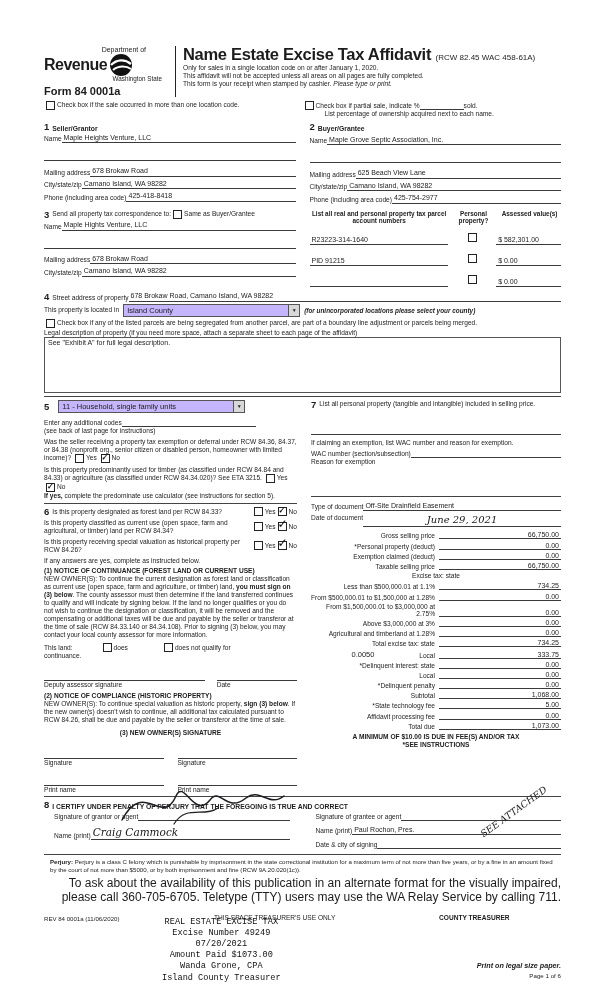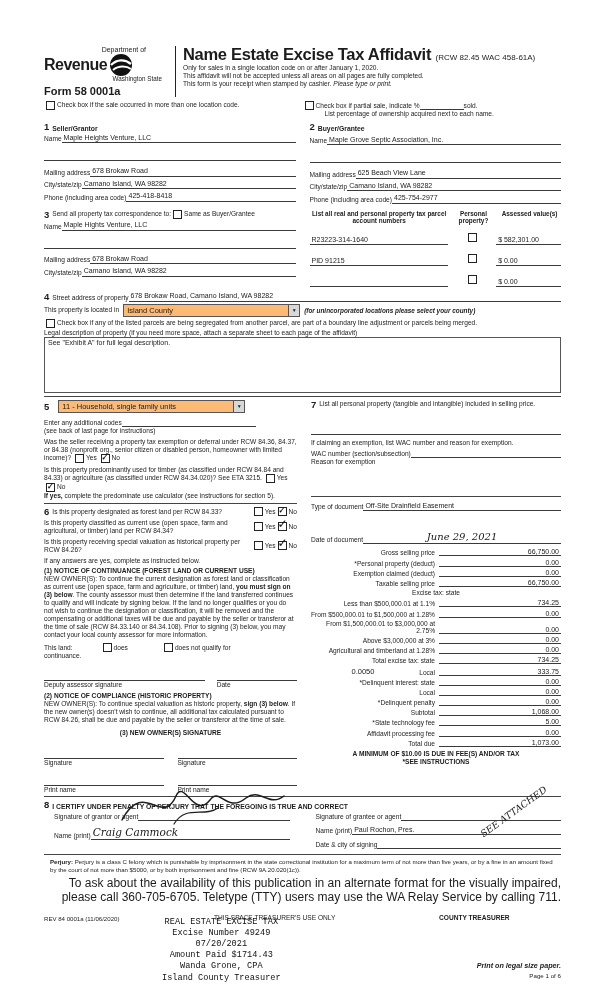--- a/index.html
+++ b/index.html
@@ -31,21 +31,21 @@
   .dept-prefix{font-size:7px;text-align:right;margin-right:26px;}
   .rev-line{display:flex;align-items:center;}
   .rev-name{font-size:16px;font-weight:bold;letter-spacing:-0.5px;}
   .logo-glyph{width:24px;height:24px;margin-left:2px;}
   .dept-state{font-size:6.3px;text-align:right;margin:-2px 10px 3px 0;}
   .form-no{font-size:11px;font-weight:bold;}
   .vline{width:1px;background:#222;align-self:stretch;margin:0 7px 0 3px;}
   .title-main{font-size:16.5px;font-weight:bold;letter-spacing:-0.3px;line-height:1;}
   .title-suffix{font-size:8px;font-weight:normal;}
   
-  .dd{border:1px solid #555;display:flex;align-items:center;background:#fdba74;height:11px;}
+  .dd{border:1px solid #555;display:flex;align-items:center;background:#c4b5fd;height:11px;}
   .dd-val{flex:1;font-size:7.5px;padding:0 3px;white-space:nowrap;}
   .dd-btn{width:10px;height:100%;border-left:1px solid #555;background:#d8d8d8;display:flex;
           align-items:center;justify-content:center;font-size:5px;color:#222;}
   
   .pt-head{display:flex;font-weight:bold;font-size:6.4px;text-align:center;line-height:1.15;}
   .pt-row{display:flex;align-items:flex-end;margin-top:3px;}
   
   .mrow{display:flex;align-items:flex-end;margin:2.2px 0;}
   .mlabel{flex:1;text-align:right;font-size:6.6px;}
   .mval{width:118px;border-bottom:1px solid #3a3a3a;text-align:right;font-size:7px;margin-left:4px;padding:0 2px;}
@@ -73,21 +73,21 @@
       <div class="dept-prefix">Department of</div>
       <div class="rev-line">
         <span class="rev-name">Revenue</span>
         <svg class="logo-glyph" viewBox="0 0 24 24">
           <circle cx="12" cy="12" r="11" fill="#111"></circle>
           <path d="M2 12 C 8 6, 16 6, 22 11" stroke="#fff" stroke-width="2.4" fill="none"></path>
           <path d="M4 17 C 10 12, 18 13, 22 16" stroke="#fff" stroke-width="2" fill="none"></path>
         </svg>
       </div>
       <div class="dept-state">Washington State</div>
-      <div class="form-no">Form 58 0001a</div>
+      <div class="form-no">Form 84 0001a</div>
     </div>
     <div class="vline"></div>
     <div class="col">
       <div>
         <span class="title-main">Name Estate Excise Tax Affidavit</span>
         <span class="title-suffix">(RCW 82.45 WAC 458-61A)</span>
       </div>
       <div class="sm">Only for sales in a single location code on or after January 1, 2020.</div>
       <div class="sm">This affidavit will not be accepted unless all areas on all pages are fully completed.</div>
       <div class="sm"><span>This form is your receipt when stamped by cashier. </span><span class="i">Please type or print.</span></div>
@@ -339,21 +339,21 @@
         <span>WAC number (section/subsection)</span>
         <span class="uline"></span>
       </div>
       <div class="sm">Reason for exemption</div>
       <div style="height:26px;"></div>
       <div class="hr"></div>
       <div class="row sm" style="align-items:flex-end;margin-top:2px;">
         <span>Type of document</span>
         <span class="uline val">Off-Site Drainfield Easement</span>
       </div>
-      <div class="row sm" style="align-items:flex-end;margin-top:20px;">
+      <div class="row sm" style="margin-top:3px;">
         <span>Date of document</span>
         <span class="uline hw" style="font-size:10px;text-align:center;">June 29, 2021</span>
       </div>
 
       <div style="margin-top:2px;">
         <div class="mrow">
             <span class="mlabel">Gross selling price</span>
             <span class="mval">66,750.00</span>
           </div>
         <div class="mrow">
@@ -480,21 +480,21 @@
   <div style="font-size:12px;line-height:1.2;text-align:right;margin-top:3px;">To ask about the availability of this publication in an alternate format for the visually impaired, please call 360-705-6705. Teletype (TTY) users may use the WA Relay Service by calling 711.</div>
 
   <div class="footer">
     <div class="xs" style="position:absolute;left:0;top:6px;">REV 84 0001a (11/06/2020)</div>
     <div class="sm" style="position:absolute;left:170px;top:5px;">THIS SPACE TREASURER'S USE ONLY</div>
     <div class="sm" style="position:absolute;left:395px;top:5px;font-weight:bold;">COUNTY TREASURER</div>
     <div class="stamp">
       <div>REAL ESTATE EXCISE TAX</div>
       <div>Excise Number 49249</div>
       <div>07/20/2021</div>
-      <div>Amount Paid $1714.43</div>
+      <div>Amount Paid $1073.00</div>
       <div>Wanda Grone, CPA</div>
       <div>Island County Treasurer</div>
     </div>
     <div class="print-note">Print on legal size paper.</div>
     <div class="page-no">Page 1 of 6</div>
   </div>
 
 </div>
 
 </body></html>

